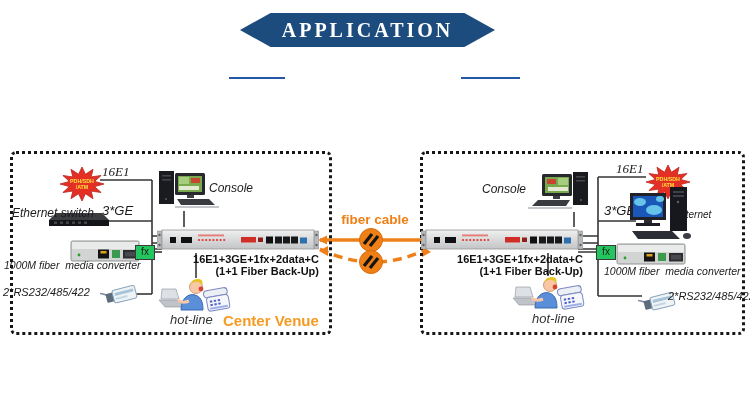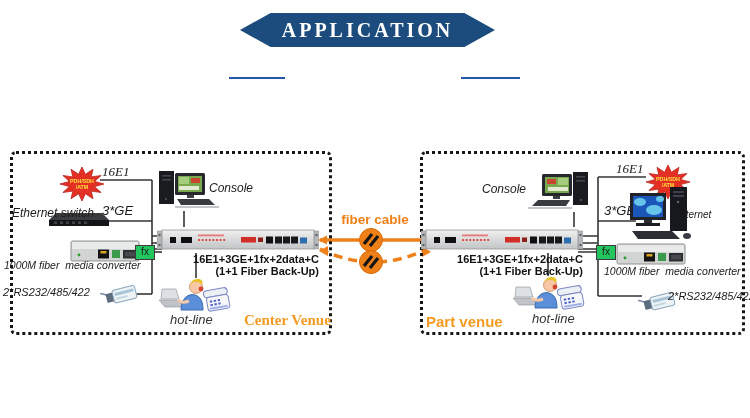--- a/index.html
+++ b/index.html
@@ -167,21 +167,21 @@
       <rect x="55" y="25.5" width="2.4" height="2" fill="#4f63c9"></rect>
       <rect x="59" y="25.5" width="2.4" height="2" fill="#4f63c9"></rect>
       <rect x="51" y="29" width="2.4" height="2" fill="#4f63c9"></rect>
       <rect x="55" y="29" width="2.4" height="2" fill="#4f63c9"></rect>
       <rect x="59" y="29" width="2.4" height="2" fill="#4f63c9"></rect>
       <rect x="50" y="32.5" width="18" height="2" fill="#9fb0e8"></rect>
     </g>
   </svg>
   <div class="lbl" style="left:170px;top:313px;font-size:13px;color:#333;">hot-line</div>
 
-  <div class="venue-name" style="left:244px;top:312px;font-family:Liberation Serif, serif;">Center Venue</div>
+  <div class="venue-name" style="left:223px;top:312px;">Center Venue</div>
 
   <svg class="abs" style="left:157px;top:227px;" width="162" height="26" viewBox="0 0 162 26">
     <defs>
       <linearGradient id="gRack" x1="0" y1="0" x2="0" y2="1">
         <stop offset="0" stop-color="#f0f0f0"></stop>
           <stop offset="1" stop-color="#c2c4c6"></stop>
       </linearGradient>
     </defs>
     <rect x="0" y="4" width="5" height="18" fill="#b7b9bb" stroke="#8a8c8e" stroke-width="0.5"></rect>
     <circle cx="2.5" cy="8" r="1.2" fill="#5f6163"></circle>
@@ -328,15 +328,14 @@
       <rect x="55" y="25.5" width="2.4" height="2" fill="#4f63c9"></rect>
       <rect x="59" y="25.5" width="2.4" height="2" fill="#4f63c9"></rect>
       <rect x="51" y="29" width="2.4" height="2" fill="#4f63c9"></rect>
       <rect x="55" y="29" width="2.4" height="2" fill="#4f63c9"></rect>
       <rect x="59" y="29" width="2.4" height="2" fill="#4f63c9"></rect>
       <rect x="50" y="32.5" width="18" height="2" fill="#9fb0e8"></rect>
     </g>
   </svg>
   <div class="lbl" style="left:532px;top:312px;font-size:13px;color:#333;">hot-line</div>
 
-  <div class="venue-name" style="left:426px;top:313px;">Part venue</div>
 
 </div>
 
 </body></html>

